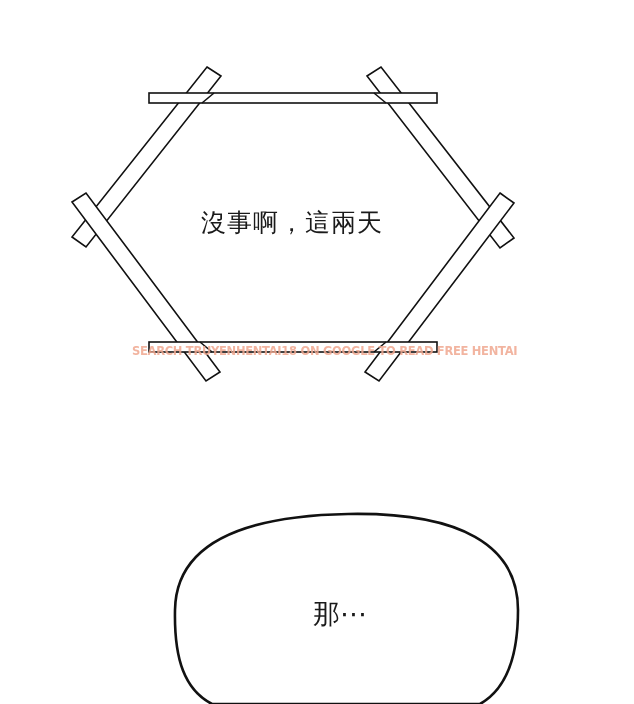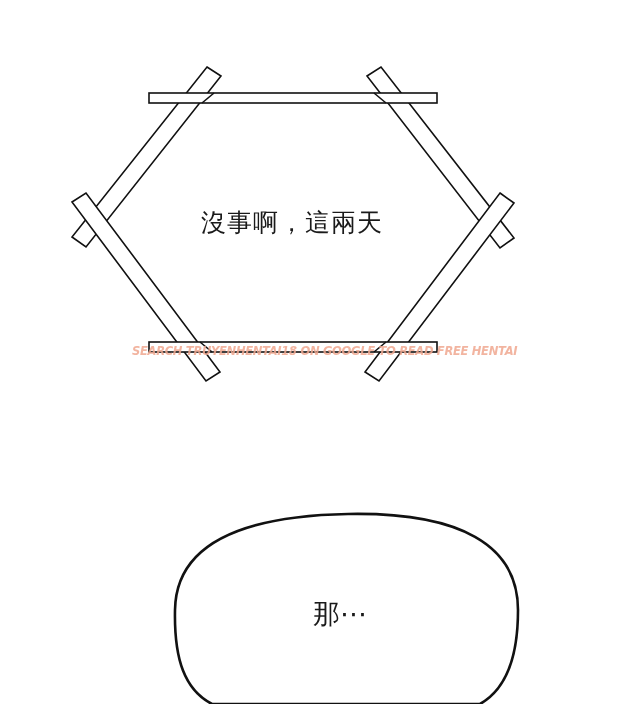--- a/index.html
+++ b/index.html
@@ -5,21 +5,21 @@
   html, body { margin: 0; padding: 0; background: #ffffff; }
   body { width: 634px; height: 704px; position: relative; overflow: hidden;
          font-family: "DejaVu Sans", sans-serif; }
   .art { position: absolute; left: 0; top: 0; }
   .hex-text { position: absolute; left: 160px; top: 190px; width: 264px;
               text-align: center; font-size: 25px; line-height: 34px; color: #1a1a1a;
               letter-spacing: 1px; margin-top: 16px; }
   .hex-text div { white-space: nowrap; }
   .watermark { position: absolute; left: 132px; top: 344px; width: 372px;
                font-family: "DejaVu Sans", sans-serif; font-weight: bold; font-size: 11.5px;
-               letter-spacing: -0.3px; white-space: nowrap; opacity: 0.85; font-style: italic; }
+               letter-spacing: -0.3px; white-space: nowrap; opacity: 0.85; }
   .oval-text { position: absolute; left: 260px; top: 596px; width: 160px;
                text-align: center; font-size: 27px; color: #1a1a1a; }
 </style>
 </head>
 <body>
 
 <svg class="art" width="634" height="704" viewBox="0 0 634 704" xmlns="http://www.w3.org/2000/svg">
   <g stroke="#111" stroke-width="1.6" fill="#fff" stroke-linejoin="miter">
 
     <polygon points="207,67 221,76 86,247 72,237"></polygon>

